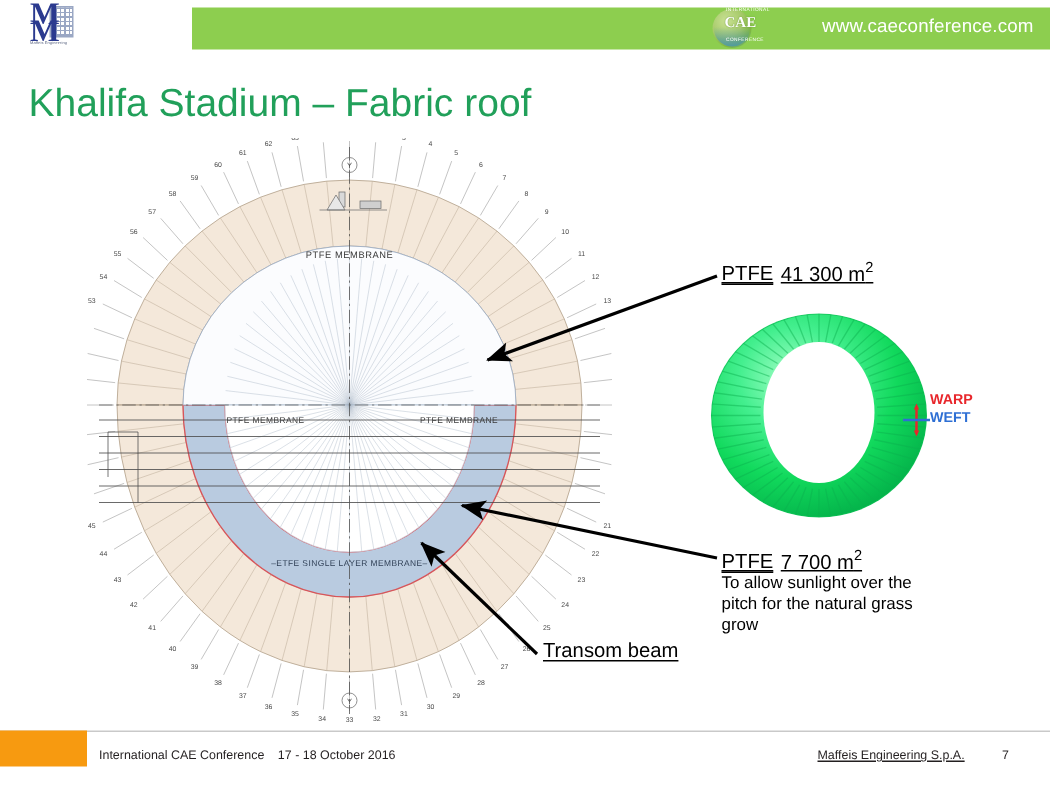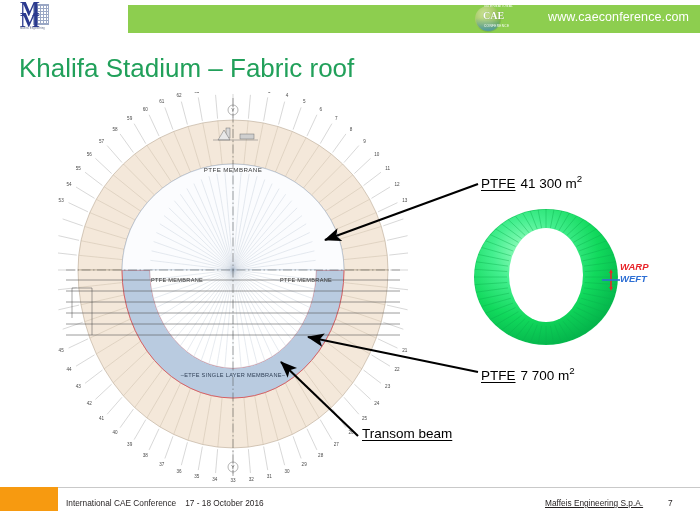--- a/index.html
+++ b/index.html
@@ -89,39 +89,39 @@
   #cad-svg { display:block; }
 
   
   #torus-figure { position:absolute; left:468px; top:205px; width:160px; height:155px; }
 
   
   .callout {
     position:absolute;
     font-size:13.5px; color:#000000; line-height:1.18;
   }
-  .callout .headline { white-space:nowrap; }
+  .callout .headline { white-space:nowrap;text-decoration:underline; }
   .callout .headline .tag {
     text-decoration:underline; text-underline-offset:1.5px;
   }
   .callout .sub {
     font-size:11.3px; line-height:1.22; margin-top:1px;
   }
   #callout-ptfe { left:481px; top:173px; }
   #callout-etfe { left:481px; top:365px; }
   #callout-transom { left:362px; top:426px; font-size:13.5px; }
   #callout-transom .tag { text-decoration:underline; text-underline-offset:1.5px; }
 
   .sup { font-size:0.72em; vertical-align:super; }
 
   
   #arrows { position:absolute; left:0; top:0; width:700px; height:525px; pointer-events:none; }
 
   
-  #warp-weft { position:absolute; left:620px; top:261px; font-size:9.5px; font-weight:bold; line-height:1.28;font-style:italic; }
+  #warp-weft { position:absolute; left:620px; top:261px; font-size:9.5px; font-weight:bold; line-height:1.28; }
   #warp-weft .warp { color:#E8262B; }
   #warp-weft .weft { color:#2E6FD4; }
 
   
   #footer-rule {
     position:absolute; left:0px; top:487px; width:700px; height:1px; background:#c9c9c9;
   }
   #footer-orange {
     position:absolute; left:0px; top:487px; width:58px; height:24px; background:#F79A10;
   }
@@ -621,20 +621,21 @@
 <div class="callout" id="callout-ptfe">
   <div class="headline">
     <span class="tag">PTFE</span><span style="margin-left:5px">41 300 m</span><span class="sup">2</span>
   </div>
 </div>
 
 <div class="callout" id="callout-etfe">
   <div class="headline">
     <span class="tag">PTFE</span><span style="margin-left:5px">7 700 m</span><span class="sup">2</span>
   </div>
+  <div class="sub" style="max-width:152px">To allow sunlight over the pitch for the natural grass grow</div>
 </div>
 
 <div class="callout" id="callout-transom">
   <span class="tag">Transom beam</span>
 </div>
 
 <div id="footer-rule"></div>
 <div id="footer-orange"></div>
 <div id="footer-left">
   <span>International CAE Conference</span><span class="sep"></span><span>17 - 18 October 2016</span>

